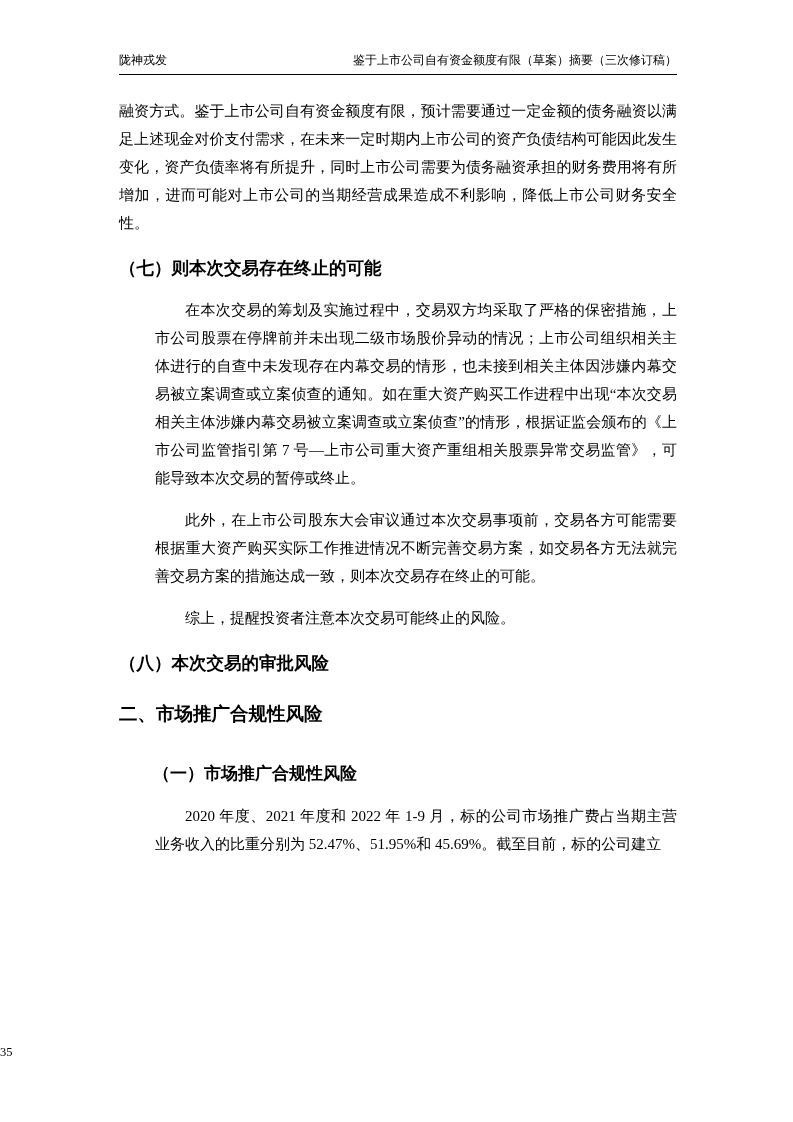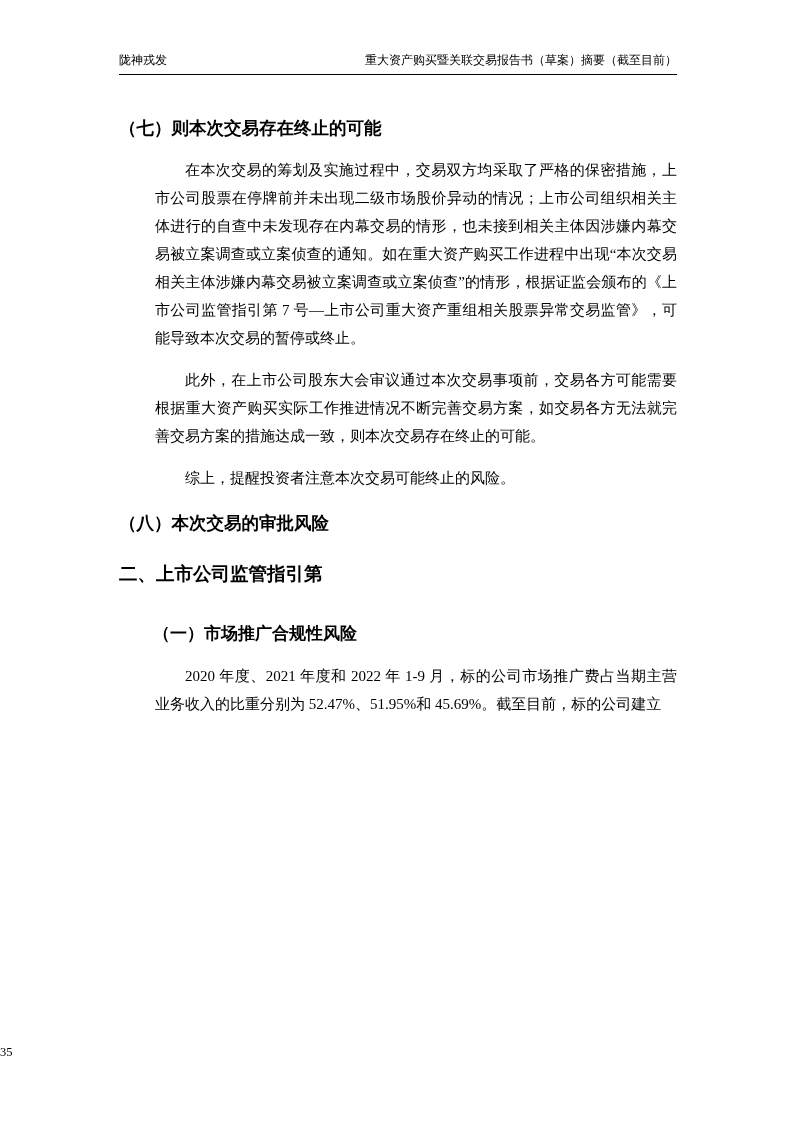--- a/index.html
+++ b/index.html
@@ -76,38 +76,39 @@
     font-size: 12.5px;
   }
 </style>
 </head>
 <body>
 
 <div class="page">
 
   <div class="header">
     <span class="h-left">陇神戎发</span>
-    <span class="h-right">重大资产购买暨关联交易报告书（草案）摘要（截至目前）</span>
+    <span class="h-right">鉴于上市公司自有资金额度有限（草案）摘要（三次修订稿）</span>
   </div>
 
   <div class="doc-body">
 
+    <p class="para">融资方式。鉴于上市公司自有资金额度有限，预计需要通过一定金额的债务融资以满足上述现金对价支付需求，在未来一定时期内上市公司的资产负债结构可能因此发生变化，资产负债率将有所提升，同时上市公司需要为债务融资承担的财务费用将有所增加，进而可能对上市公司的当期经营成果造成不利影响，降低上市公司财务安全性。</p>
 
     <h3 class="sec-heading">（七）则本次交易存在终止的可能</h3>
 
     <p class="para indent">在本次交易的筹划及实施过程中，交易双方均采取了严格的保密措施，上市公司股票在停牌前并未出现二级市场股价异动的情况；上市公司组织相关主体进行的自查中未发现存在内幕交易的情形，也未接到相关主体因涉嫌内幕交易被立案调查或立案侦查的通知。如在重大资产购买工作进程中出现“本次交易相关主体涉嫌内幕交易被立案调查或立案侦查”的情形，根据证监会颁布的《上市公司监管指引第 7 号—上市公司重大资产重组相关股票异常交易监管》，可能导致本次交易的暂停或终止。</p>
 
     <p class="para indent">此外，在上市公司股东大会审议通过本次交易事项前，交易各方可能需要根据重大资产购买实际工作推进情况不断完善交易方案，如交易各方无法就完善交易方案的措施达成一致，则本次交易存在终止的可能。</p>
 
     <p class="para indent">综上，提醒投资者注意本次交易可能终止的风险。</p>
 
     <h3 class="sec-heading">（八）本次交易的审批风险</h3>
 
 
-    <h2 class="chap-heading">二、上市公司监管指引第</h2>
+    <h2 class="chap-heading">二、市场推广合规性风险</h2>
 
     <h3 class="sub-heading">（一）市场推广合规性风险</h3>
 
     <p class="para indent">2020 年度、2021 年度和 2022 年 1-9 月，标的公司市场推广费占当期主营业务收入的比重分别为 52.47%、51.95%和 45.69%。截至目前，标的公司建立</p>
 
   </div>
 
   <div class="footer">
     <span>35</span>
   </div>

